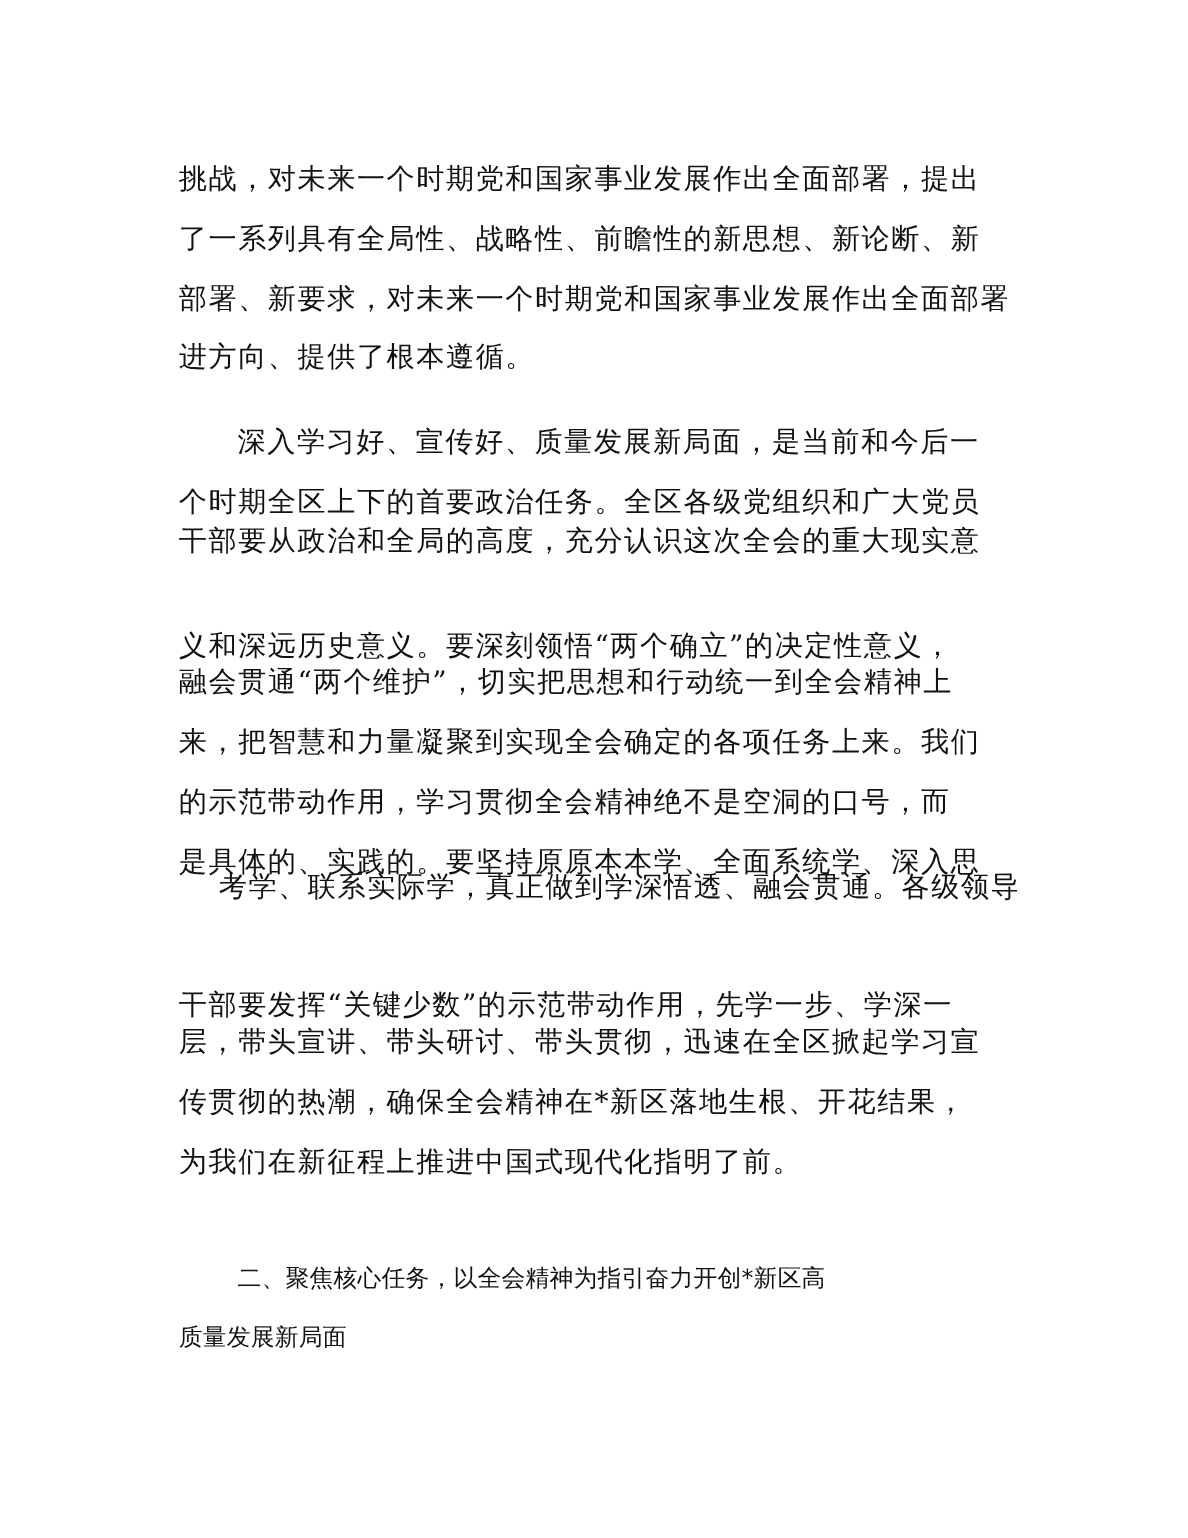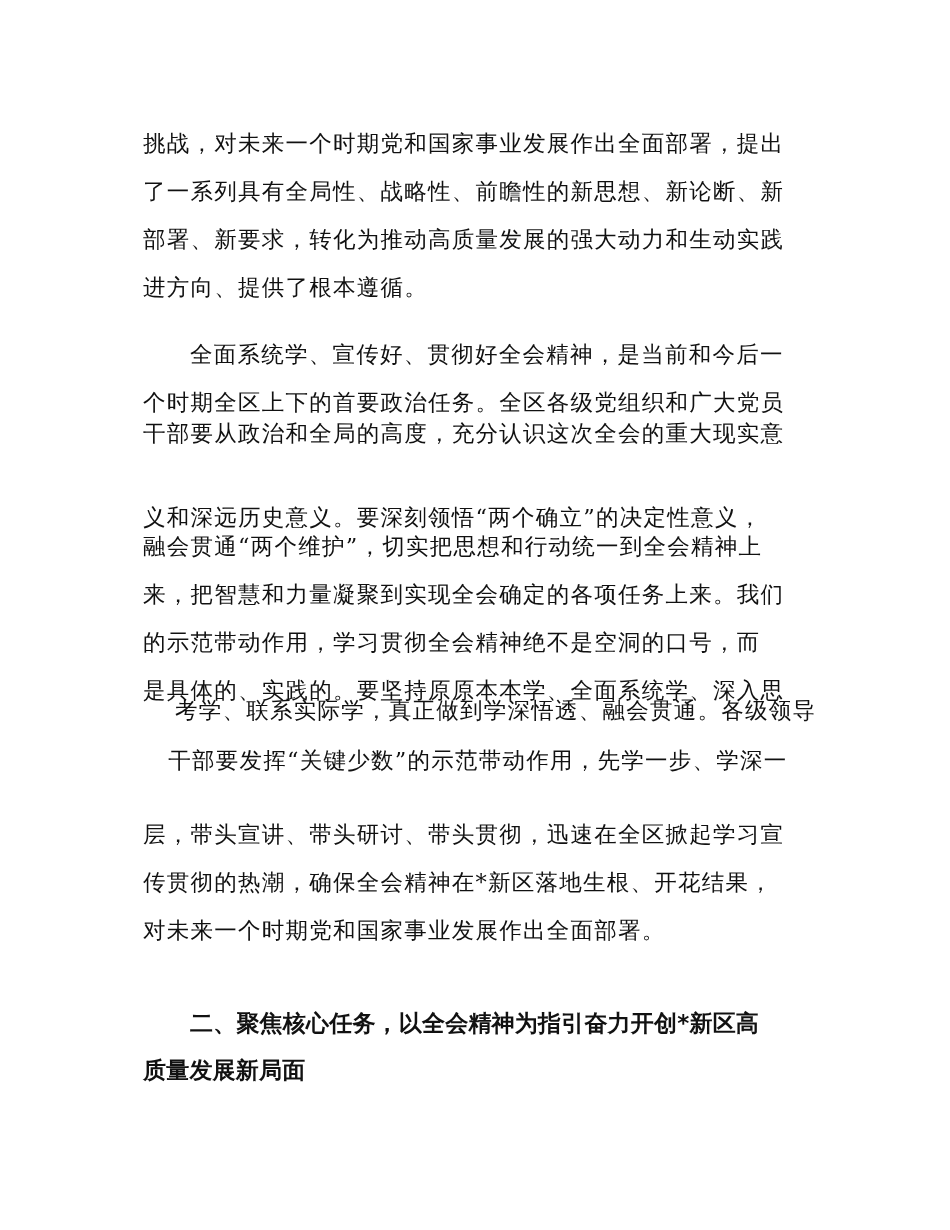--- a/index.html
+++ b/index.html
@@ -29,52 +29,52 @@
       font-family: "DejaVu Serif", "Liberation Serif", serif;
       font-size: 22.5px;
       color: #111111;
       letter-spacing: 1.25px;
       white-space: nowrap;
       line-height: 30px;
     }
     .line.indent { left: 190px; }
     .line.heading {
       font-family: "DejaVu Sans", "Liberation Sans", sans-serif;
-      font-weight: bold;
+      font-weight: normal;
       letter-spacing: 0.2px;
-      font-size: 23px;
+      font-size: 19px;
       color: #111111;
     }
   </style>
 </head>
 <body>
 
 <div class="page">
 
   <div>
     <div class="line" style="top:128px;">挑战，对未来一个时期党和国家事业发展作出全面部署，提出</div>
     <div class="line" style="top:176px;">了一系列具有全局性、战略性、前瞻性的新思想、新论断、新</div>
-    <div class="line" style="top:224px;">部署、新要求，转化为推动高质量发展的强大动力和生动实践</div>
-    <div class="line" style="top:272px;">进方向、提供了根本遵循。</div>
+    <div class="line" style="top:224px;">部署、新要求，对未来一个时期党和国家事业发展作出全面部署</div>
+    <div class="line" style="top:272px;font-family:Liberation Mono, monospace;">进方向、提供了根本遵循。</div>
   </div>
 
   <div>
-    <div class="line indent" style="top:339px;">全面系统学、宣传好、贯彻好全会精神，是当前和今后一</div>
+    <div class="line indent" style="top:339px;">深入学习好、宣传好、质量发展新局面，是当前和今后一</div>
     <div class="line" style="top:387px;">个时期全区上下的首要政治任务。全区各级党组织和广大党员</div>
     <div class="line" style="top:418px;">干部要从政治和全局的高度，充分认识这次全会的重大现实意</div>
     <div class="line" style="top:502px;">义和深远历史意义。要深刻领悟“两个确立”的决定性意义，</div>
     <div class="line" style="top:531px;">融会贯通“两个维护”，切实把思想和行动统一到全会精神上</div>
     <div class="line" style="top:579px;">来，把智慧和力量凝聚到实现全会确定的各项任务上来。我们</div>
     <div class="line" style="top:627px;">的示范带动作用，学习贯彻全会精神绝不是空洞的口号，而</div>
     <div class="line" style="top:675px;">是具体的、实践的。要坚持原原本本学、全面系统学、深入思</div>
     <div class="line" style="top:695px;margin-left:32px;">考学、联系实际学，真正做到学深悟透、融会贯通。各级领导</div>
-    <div class="line" style="top:745px;text-align:center;">干部要发挥“关键少数”的示范带动作用，先学一步、学深一</div>
+    <div class="line" style="top:789px;">干部要发挥“关键少数”的示范带动作用，先学一步、学深一</div>
     <div class="line" style="top:819px;">层，带头宣讲、带头研讨、带头贯彻，迅速在全区掀起学习宣</div>
     <div class="line" style="top:867px;">传贯彻的热潮，确保全会精神在*新区落地生根、开花结果，</div>
-    <div class="line" style="top:915px;">对未来一个时期党和国家事业发展作出全面部署。</div>
+    <div class="line" style="top:915px;">为我们在新征程上推进中国式现代化指明了前。</div>
   </div>
 
   <div>
     <div class="line heading indent" style="top:1008px;">二、聚焦核心任务，以全会精神为指引奋力开创*新区高</div>
     <div class="line heading" style="top:1055px;">质量发展新局面</div>
   </div>
 
 </div>
 
 </body></html>

